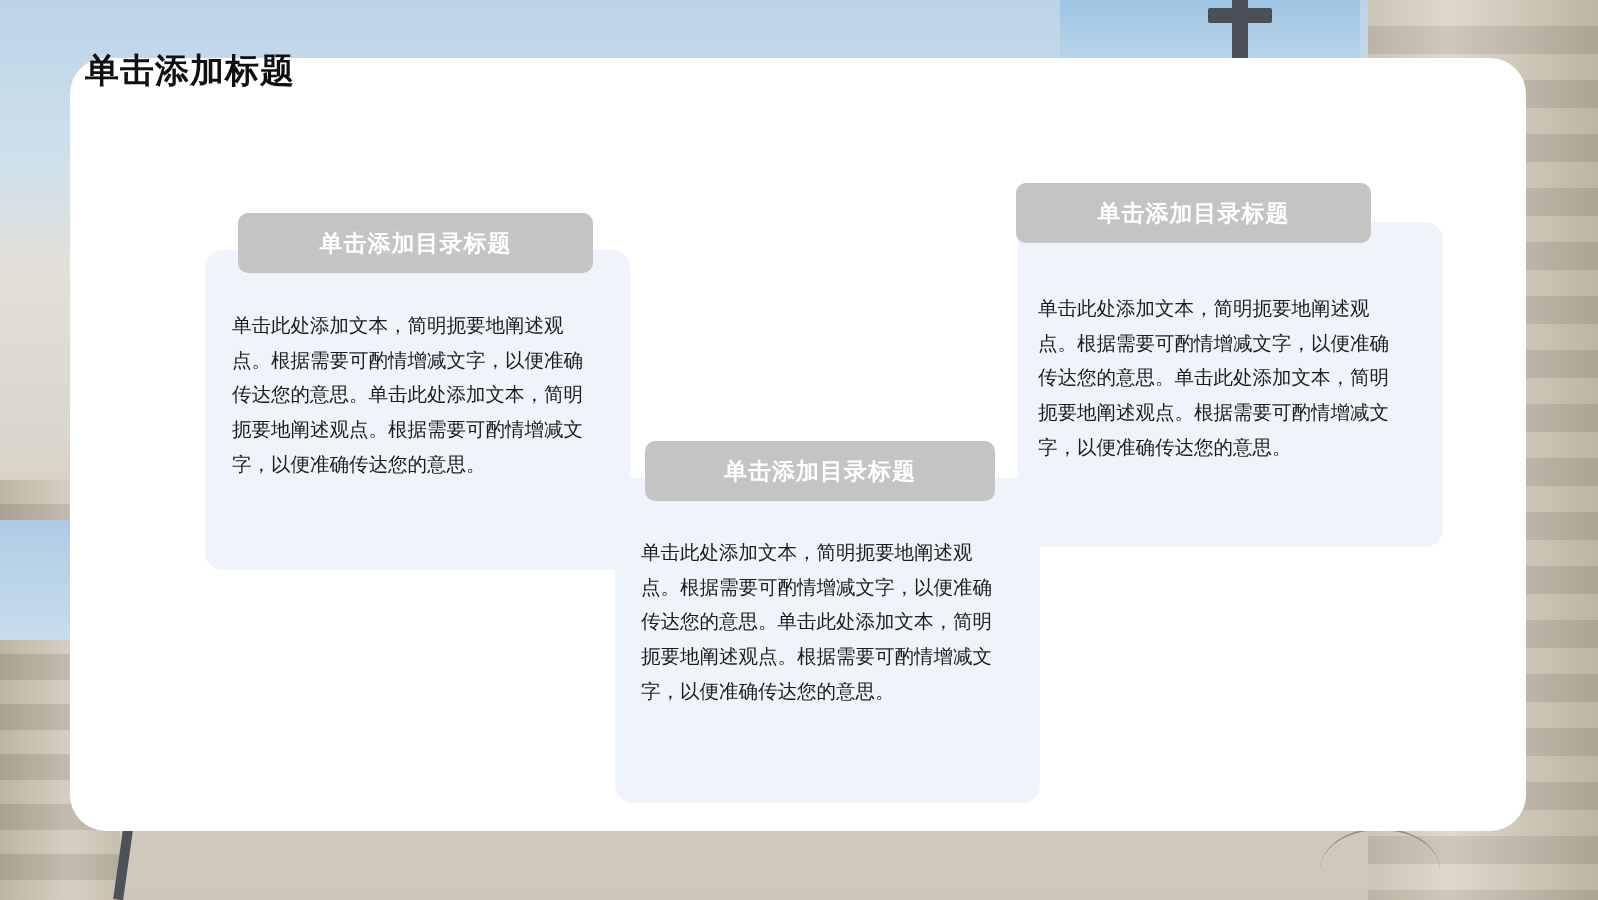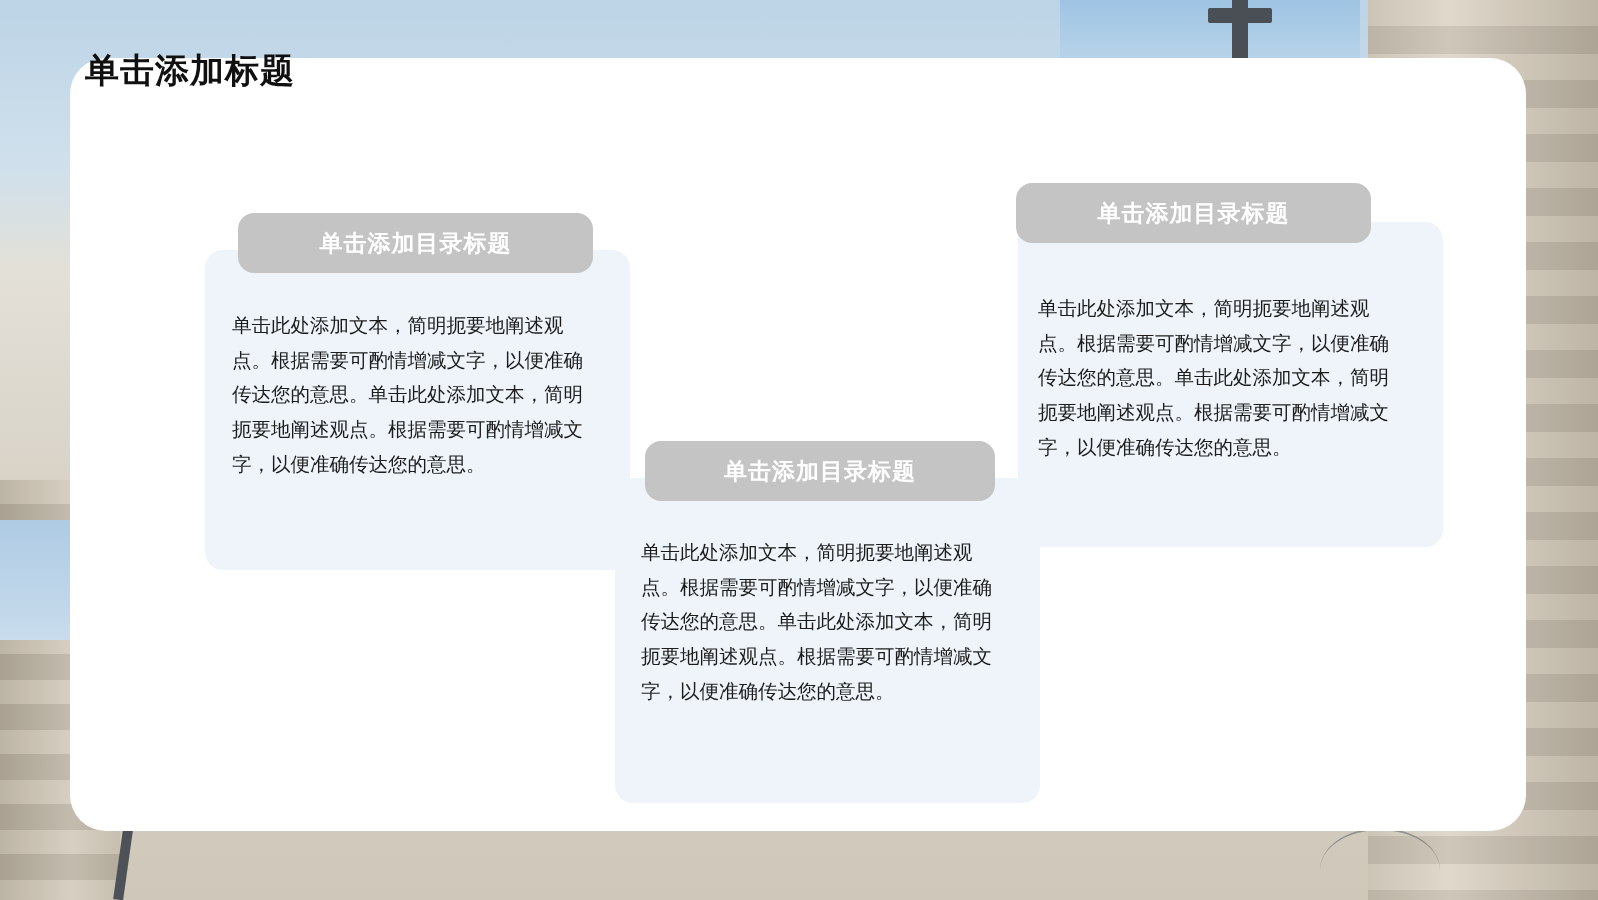--- a/index.html
+++ b/index.html
@@ -164,21 +164,21 @@
   
   .block {
     position: absolute;
     background: #eef4fa;
     border-radius: 18px;
     box-sizing: border-box;
   }
   .block-header {
     position: absolute;
     background: #c4c4c4;
-    border-radius: 16px;
+    border-radius: 10px;
     color: #ffffff;
     font-size: 23px;
     font-weight: 700;
     display: flex;
     align-items: center;
     justify-content: center;
     letter-spacing: 1px;
     white-space: nowrap;
   }
   .block-body {

